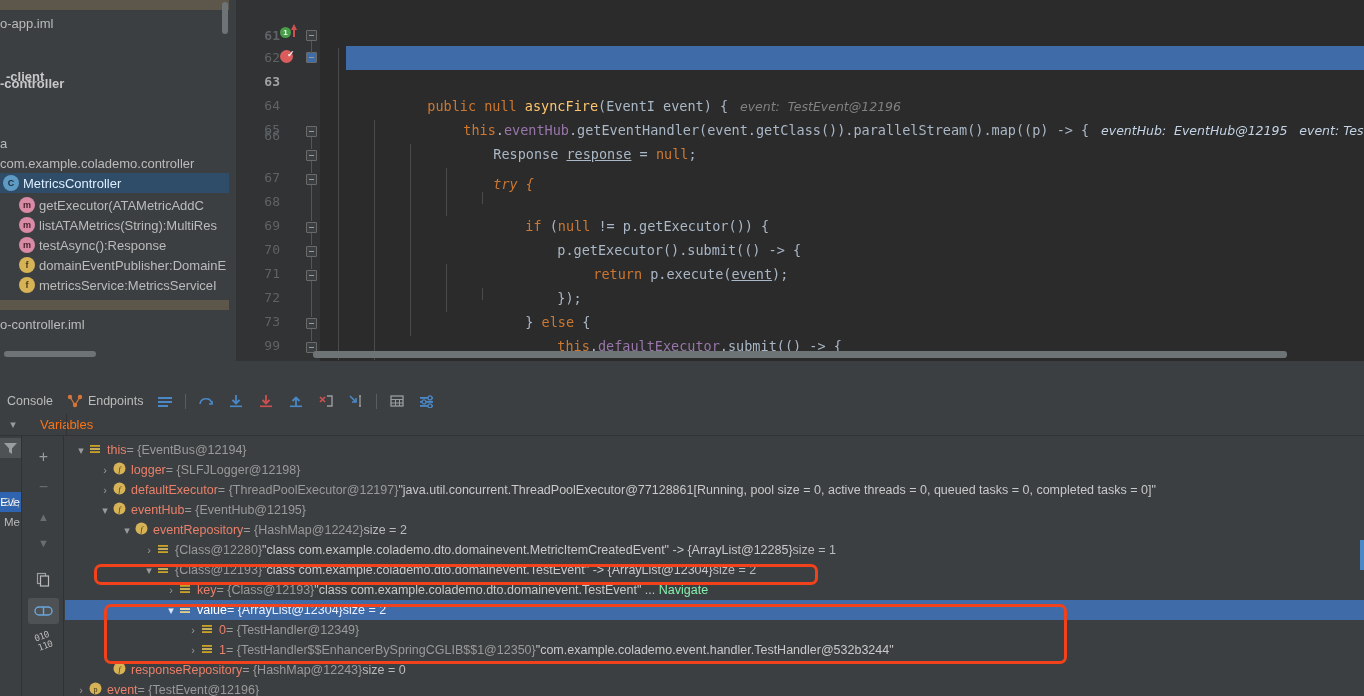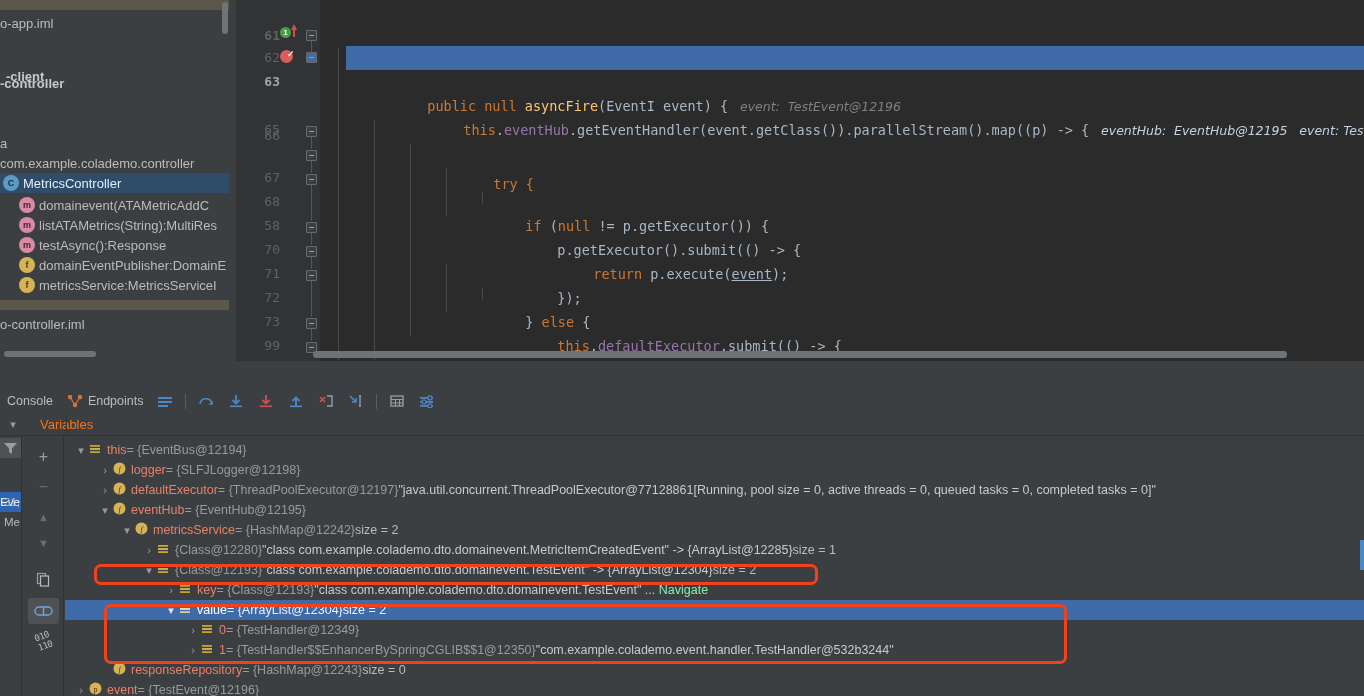--- a/index.html
+++ b/index.html
@@ -213,21 +213,21 @@
       </div>
       <div class="pt-row" style="top:153px;padding-left:0px;">
         <span>com.example.colademo.controller</span>
       </div>
       <div class="pt-row selected" style="top:173px;padding-left:3px;">
         <span class="pt-ico ico-class">C</span>
         <span>MetricsController</span>
       </div>
       <div class="pt-row" style="top:195px;padding-left:19px;">
         <span class="pt-ico ico-method">m</span>
-        <span>domainevent(ATAMetricAddC</span>
+        <span>getExecutor(ATAMetricAddC</span>
       </div>
       <div class="pt-row" style="top:215px;padding-left:19px;">
         <span class="pt-ico ico-method">m</span>
         <span>listATAMetrics(String):MultiRes</span>
       </div>
       <div class="pt-row" style="top:235px;padding-left:19px;">
         <span class="pt-ico ico-method">m</span>
         <span>testAsync():Response</span>
       </div>
       <div class="pt-row" style="top:255px;padding-left:19px;">
@@ -295,48 +295,54 @@
 
       <div class="code-line current" style="top:46px;">
         <span class="ln active" style="line-height:24px;">63</span>
         <span class="code-text" style="left:146px;">
           <span class="kw">this</span><span class="ident">.</span><span class="field">eventHub</span><span class="ident">.getEventHandler(event.getClass()).parallelStream().map((p) -&gt; {</span><span class="hint-sel">   </span><span class="hint-sel">eventHub:  EventHub@12195</span><span class="hint-sel">   </span><span class="hint-sel">event:</span><span class="hint-sel"> </span><span class="hint-sel">TestEvent@1</span>
         </span>
       </div>
       <div class="breakpoint" style="left:44px; top:50px;"></div>
       <div class="bp-check" style="left:51px; top:50px;">✓</div>
 
+      <div class="code-line" style="top:70px;">
+        <span class="ln" style="line-height:24px;">64</span>
+        <span class="code-text" style="left:176px;">
+          <span class="ident">Response</span><span class="ident"> </span><span class="ident under">response</span><span class="ident"> = </span><span class="kw">null</span><span class="ident">;</span>
+        </span>
+      </div>
 
       <div class="code-line" style="top:94px;">
         <span class="ln" style="line-height:24px;">65</span>
       </div>
 
       <div class="code-line" style="top:100px;">
         <span class="ln" style="line-height:24px;">66</span>
-        <span class="code-text" style="left:176px;">
+        <span class="code-text" style="left:176px;font-style:italic;">
           <span class="kw">try {</span>
         </span>
       </div>
 
       <div class="code-line" style="top:142px;">
         <span class="ln" style="line-height:24px;">67</span>
         <span class="code-text" style="left:208px;">
           <span class="kw">if</span><span class="ident"> (</span><span class="kw">null</span><span class="ident"> != p.getExecutor()) {</span>
         </span>
       </div>
 
       <div class="code-line" style="top:166px;">
         <span class="ln" style="line-height:24px;">68</span>
         <span class="code-text" style="left:240px;">
           <span class="ident">p.getExecutor().submit(() -&gt; {</span>
         </span>
       </div>
 
       <div class="code-line" style="top:190px;">
-        <span class="ln" style="line-height:24px;">58</span>
+        <span class="ln" style="line-height:24px;">69</span>
         <span class="code-text" style="left:276px;">
           <span class="kw">return</span><span class="ident"> p.execute(</span><span class="ident under">event</span><span class="ident">);</span>
         </span>
       </div>
 
       <div class="code-line" style="top:214px;">
         <span class="ln" style="line-height:24px;">70</span>
         <span class="code-text" style="left:240px;">
           <span class="ident">});</span>
         </span>
@@ -572,21 +578,21 @@
         <span class="vname">eventHub</span>
         <span class="vval"> = {EventHub@12195}</span>
       </div>
 
       <div class="var-row" style="top:84px; padding-left:54px;">
         <span class="twisty">▾</span>
         <span class="vico"><svg width="13" height="13" viewBox="0 0 13 13">
               <circle cx="6.5" cy="6.5" r="6" fill="#d6b357"></circle>
               <text x="6.5" y="9.5" font-size="8" font-family="Liberation Serif, serif" font-style="italic" text-anchor="middle" fill="#4a3a10">f</text>
             </svg></span>
-        <span class="vname">metricsService</span>
+        <span class="vname">eventRepository</span>
         <span class="vval"> = {HashMap@12242}</span>
         <span class="vsize">  size = 2</span>
       </div>
 
       <div class="var-row" style="top:104px; padding-left:76px;">
         <span class="twisty">›</span>
         <span class="vico"><svg width="12" height="12" viewBox="0 0 12 12">
               <rect x="1" y="2" width="10" height="1.8" fill="#c9a227"></rect>
               <rect x="1" y="5.1" width="10" height="1.8" fill="#d4b85c"></rect>
               <rect x="1" y="8.2" width="10" height="1.8" fill="#c9a227"></rect>

